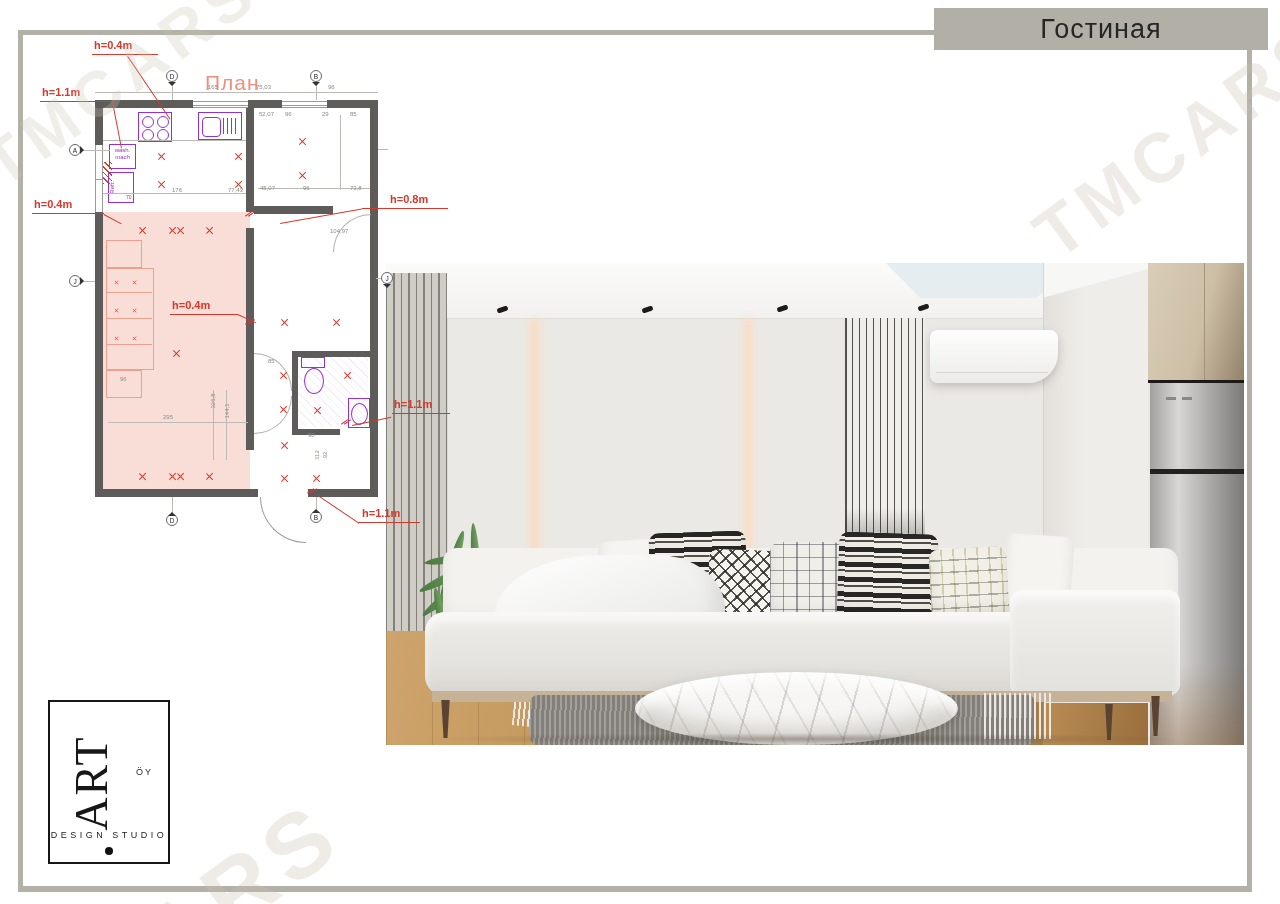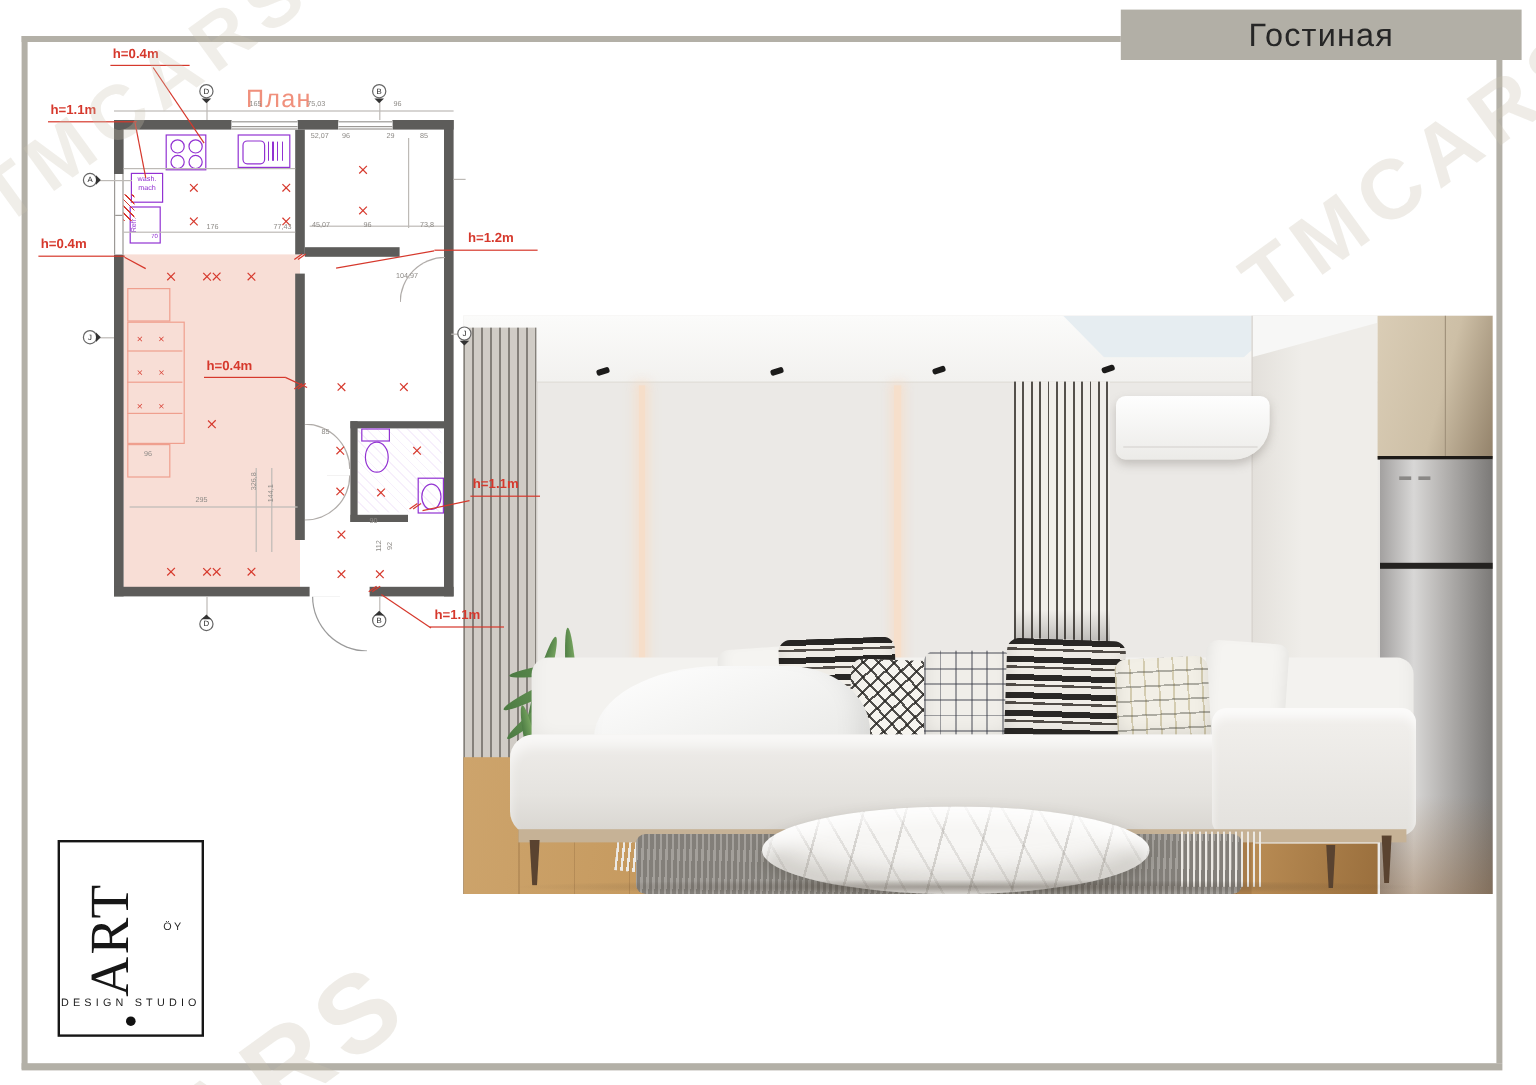--- a/index.html
+++ b/index.html
@@ -208,21 +208,21 @@
   <div class="rl" style="left:128px;top:56px;width:76px;transform:rotate(56deg)"></div>
 
   <div class="ann" style="left:42px;top:87px">h=1.1m</div>
   <div class="rul" style="left:40px;top:101px;width:74px"></div>
   <div class="rl" style="left:113px;top:102px;width:47px;transform:rotate(79deg)"></div>
 
   <div class="ann" style="left:34px;top:199px">h=0.4m</div>
   <div class="rul" style="left:32px;top:213px;width:72px"></div>
   <div class="rl" style="left:104px;top:214px;width:20px;transform:rotate(28deg)"></div>
 
-  <div class="ann" style="left:390px;top:194px">h=1.2m</div>
+  <div class="ann" style="left:390px;top:194px">h=0.8m</div>
   <div class="rul" style="left:362px;top:208px;width:86px"></div>
   <div class="rl" style="left:280px;top:223px;width:83px;transform:rotate(-10deg)"></div>
 
   <div class="ann" style="left:172px;top:300px">h=0.4m</div>
   <div class="rul" style="left:170px;top:314px;width:68px"></div>
   <div class="rl" style="left:238px;top:314px;width:20px;transform:rotate(25deg)"></div>
 </div>
 
 <div class="abs" style="left:386px;top:263px;width:858px;height:482px;overflow:hidden;background:#ebe9e6;z-index:10">
 

